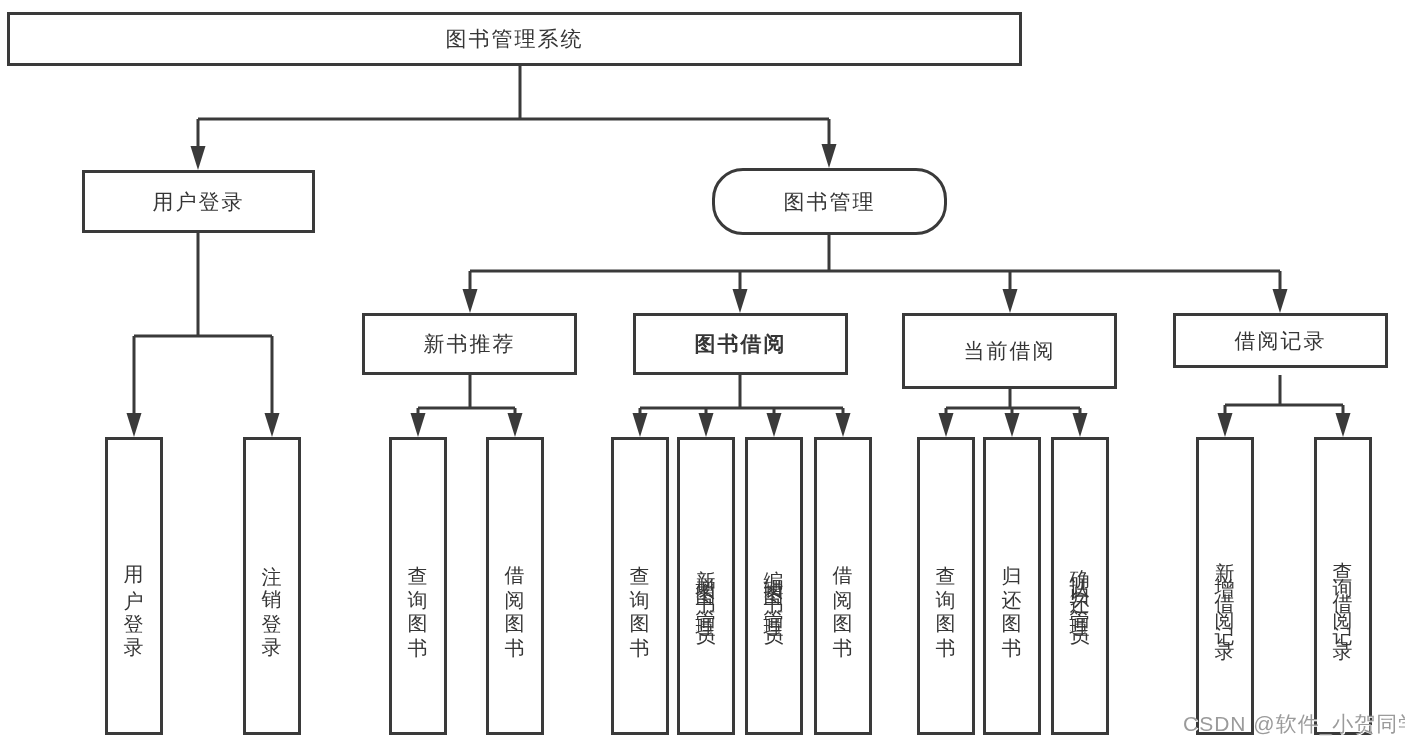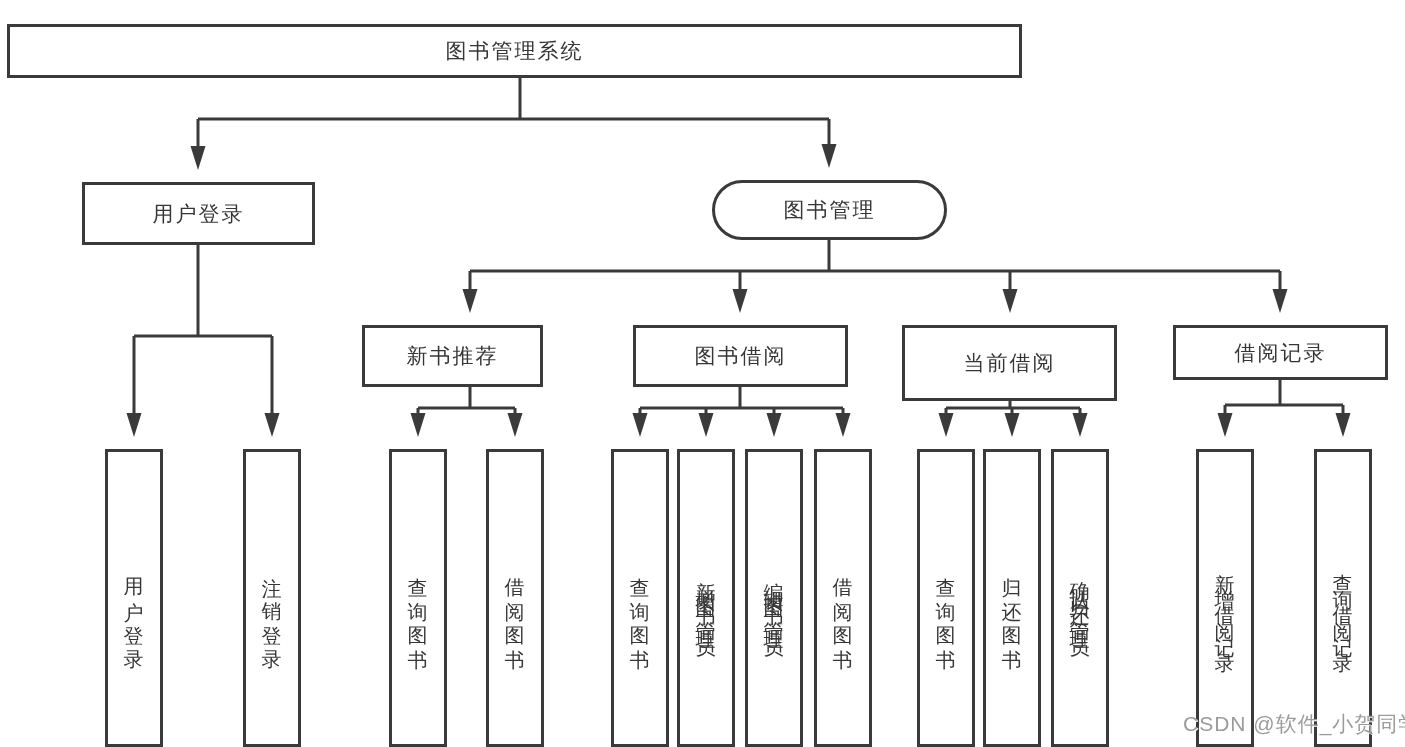--- a/index.html
+++ b/index.html
@@ -2,21 +2,21 @@
 <html><head>
 <meta charset="utf-8">
 <style>
   html,body{margin:0;padding:0;background:#fff;}
   body{font-family:"Liberation Sans","DejaVu Sans",sans-serif;}
   .canvas{position:relative;width:1405px;height:747px;background:#ffffff;overflow:hidden;}
   .connectors{position:absolute;left:0;top:0;width:1405px;height:747px;z-index:1;}
   .connectors path{stroke:#3a3a3a;stroke-width:3;fill:none;}
   .connectors polygon{fill:#3a3a3a;stroke:none;}
   .box{position:absolute;box-sizing:border-box;background:#ffffff;border:3px solid #3a3a3a;
-       display:flex;align-items:center;justify-content:center;color:#363636;z-index:2;margin-top:12px;}
+       display:flex;align-items:center;justify-content:center;color:#363636;z-index:2;}
   .hbox{font-size:21px;letter-spacing:2px;white-space:nowrap;}
   .leaf{width:58px;height:298px;top:437px;}
   .vtext{writing-mode:vertical-rl;text-orientation:mixed;font-size:20px;color:#363636;line-height:1;}
   .ls4{letter-spacing:24px;padding-top:24px;}
   .ls6{letter-spacing:16px;padding-top:16px;}
   .ls9{letter-spacing:8px;padding-top:8px;}
   .watermark{position:absolute;left:1183px;top:710px;z-index:5;font-size:21px;color:#9b9b9b;
              letter-spacing:1px;white-space:nowrap;text-shadow:1px 1px 0 #ffffff;}
 </style>
 </head>
@@ -63,24 +63,24 @@
     <g>
       <path d="M1280 375 V405 M1225 405 H1343 M1225 405 V414 M1343 405 V414"></path>
       <polygon points="1225,437 1217.5,413 1232.5,413"></polygon>
       <polygon points="1343,437 1335.5,413 1350.5,413"></polygon>
     </g>
   </svg>
 
   <div class="box hbox" style="left:7px;top:12px;width:1015px;height:54px;">图书管理系统</div>
 
   <div class="box hbox" style="left:82px;top:170px;width:233px;height:63px;">用户登录</div>
-  <div class="box hbox" style="left:712px;top:168px;width:235px;height:60px;border-radius:31px;">图书管理</div>
+  <div class="box hbox" style="left:712px;top:168px;width:235px;height:67px;border-radius:31px;">图书管理</div>
 
-  <div class="box hbox" style="left:362px;top:313px;width:181px;height:62px;">新书推荐</div>
-  <div class="box hbox" style="left:633px;top:313px;width:215px;height:62px;">图书借阅</div>
+  <div class="box hbox" style="left:362px;top:313px;width:215px;height:62px;">新书推荐</div>
+  <div class="box hbox" style="left:633px;top:313px;width:215px;height:62px;font-weight:bold;">图书借阅</div>
   <div class="box hbox" style="left:902px;top:313px;width:215px;height:76px;">当前借阅</div>
   <div class="box hbox" style="left:1173px;top:313px;width:215px;height:55px;">借阅记录</div>
 
   <div class="box leaf" style="left:105px;">
     <span class="vtext ls4">用户登录</span>
   </div>
   <div class="box leaf" style="left:243px;">
     <span class="vtext ls4">注销登录</span>
   </div>
 

